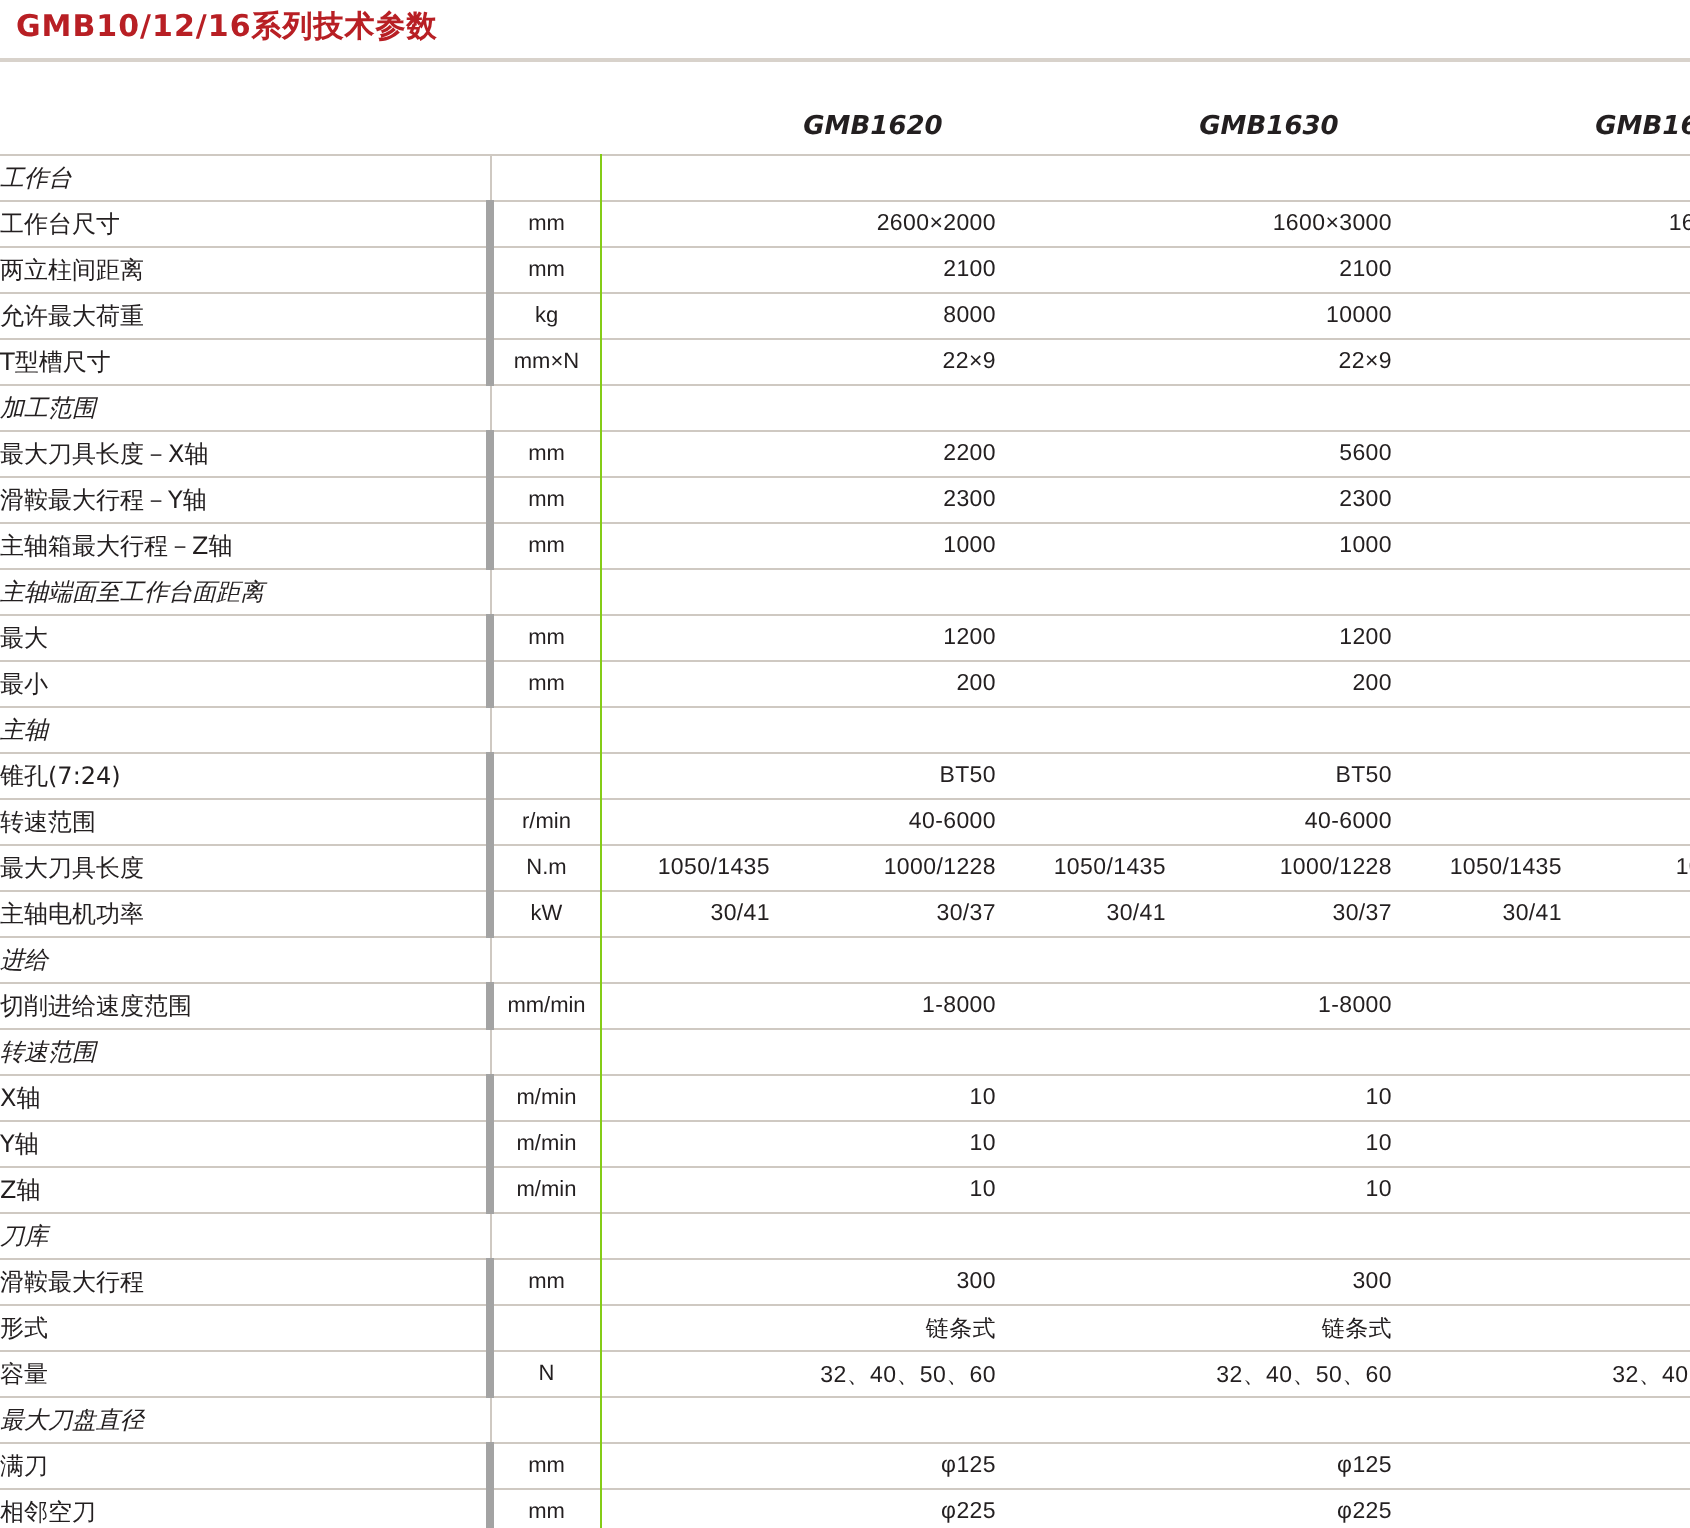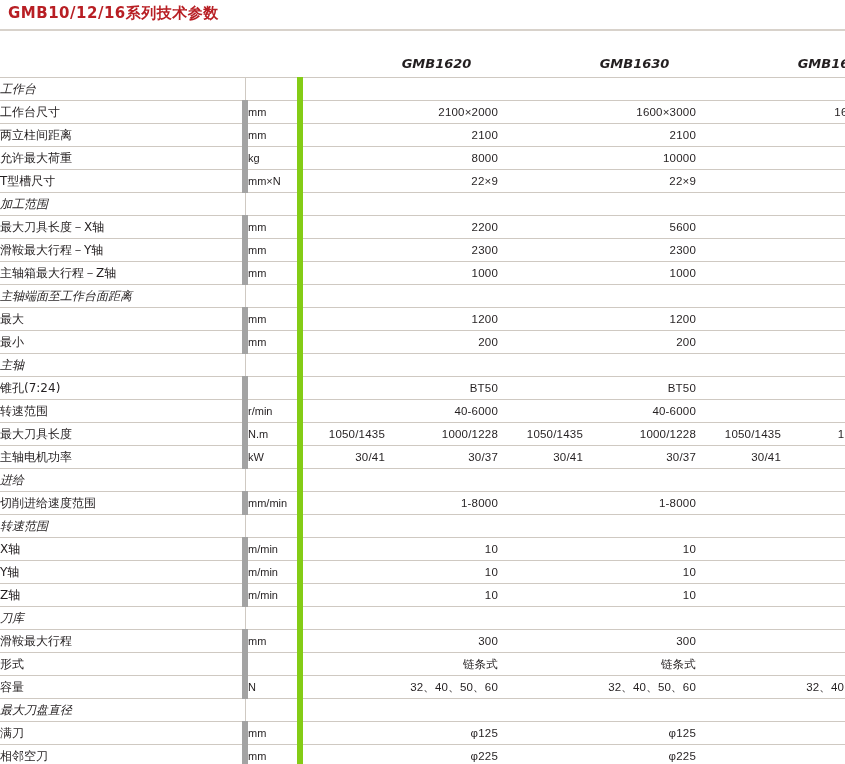--- a/index.html
+++ b/index.html
@@ -51,26 +51,26 @@
   .col-b1      { width: 85px; }
   .col-b2      { width: 113px; }
   .col-c1      { width: 85px; }
   .col-c2      { width: 113px; }
 
   td.label {
     padding-left: 8px;
     text-align: left;
     font-family: "DejaVu Sans", sans-serif;
     font-size: 12px;
-    border-right: 6px solid #a3a3a3;
+    border-right: 4px solid #a3a3a3;
   }
   td.unit {
-    text-align: left;
+    text-align: center;
     font-size: 11px;
-    border-right: 6px solid #84cc16;
+    border-right: 1px solid #84cc16;
     color: #231f20;
   }
   td.val {
     text-align: right;
     padding-right: 10px;
     font-size: 11.5px;
     letter-spacing: 0.2px;
   }
   tr.header-row td {
     border-top: none;
@@ -136,21 +136,21 @@
           <td class="val"></td>
           <td class="val"></td>
           <td class="val"></td>
           <td class="val"></td>
           <td class="val"></td>
         </tr>
         <tr class="data-row">
           <td class="label">工作台尺寸</td>
           <td class="unit">mm</td>
           <td class="val"></td>
-          <td class="val">2100×2000</td>
+          <td class="val">2600×2000</td>
           <td class="val"></td>
           <td class="val">1600×3000</td>
           <td class="val"></td>
           <td class="val">1600×4000</td>
         </tr>
         <tr class="data-row">
           <td class="label">两立柱间距离</td>
           <td class="unit">mm</td>
           <td class="val"></td>
           <td class="val">2100</td>

